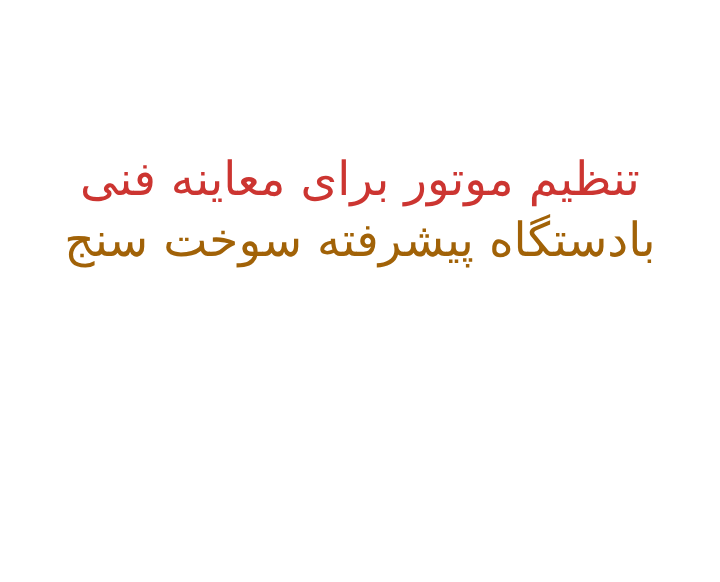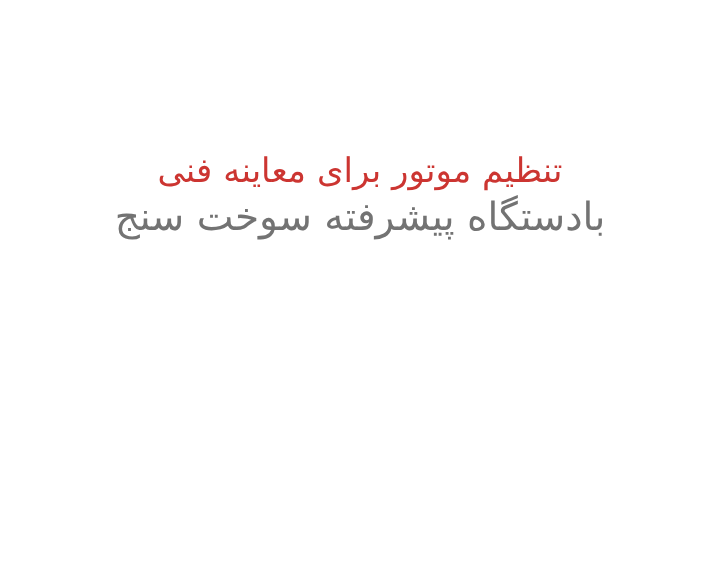--- a/index.html
+++ b/index.html
@@ -45,27 +45,27 @@
     text-align: center;
     white-space: nowrap;
     font-family: "DejaVu Serif", "Liberation Serif", serif;
     font-weight: 400;
     line-height: 1.30;
     letter-spacing: 0;
   }
 
   .line-1 {
     color: #cc3531;
-    font-size: 34px;
+    font-size: 47px;
     padding: 0 8px;
   }
 
   .line-2 {
-    color: #737373;
-    font-size: 39px;
+    color: #a16207;
+    font-size: 47px;
     padding: 0 4px;
   }
 
   .line-3 {
     color: #1f3fc6;
     font-size: 45px;
     padding: 0 4px;
   }
 </style>
 </head>

